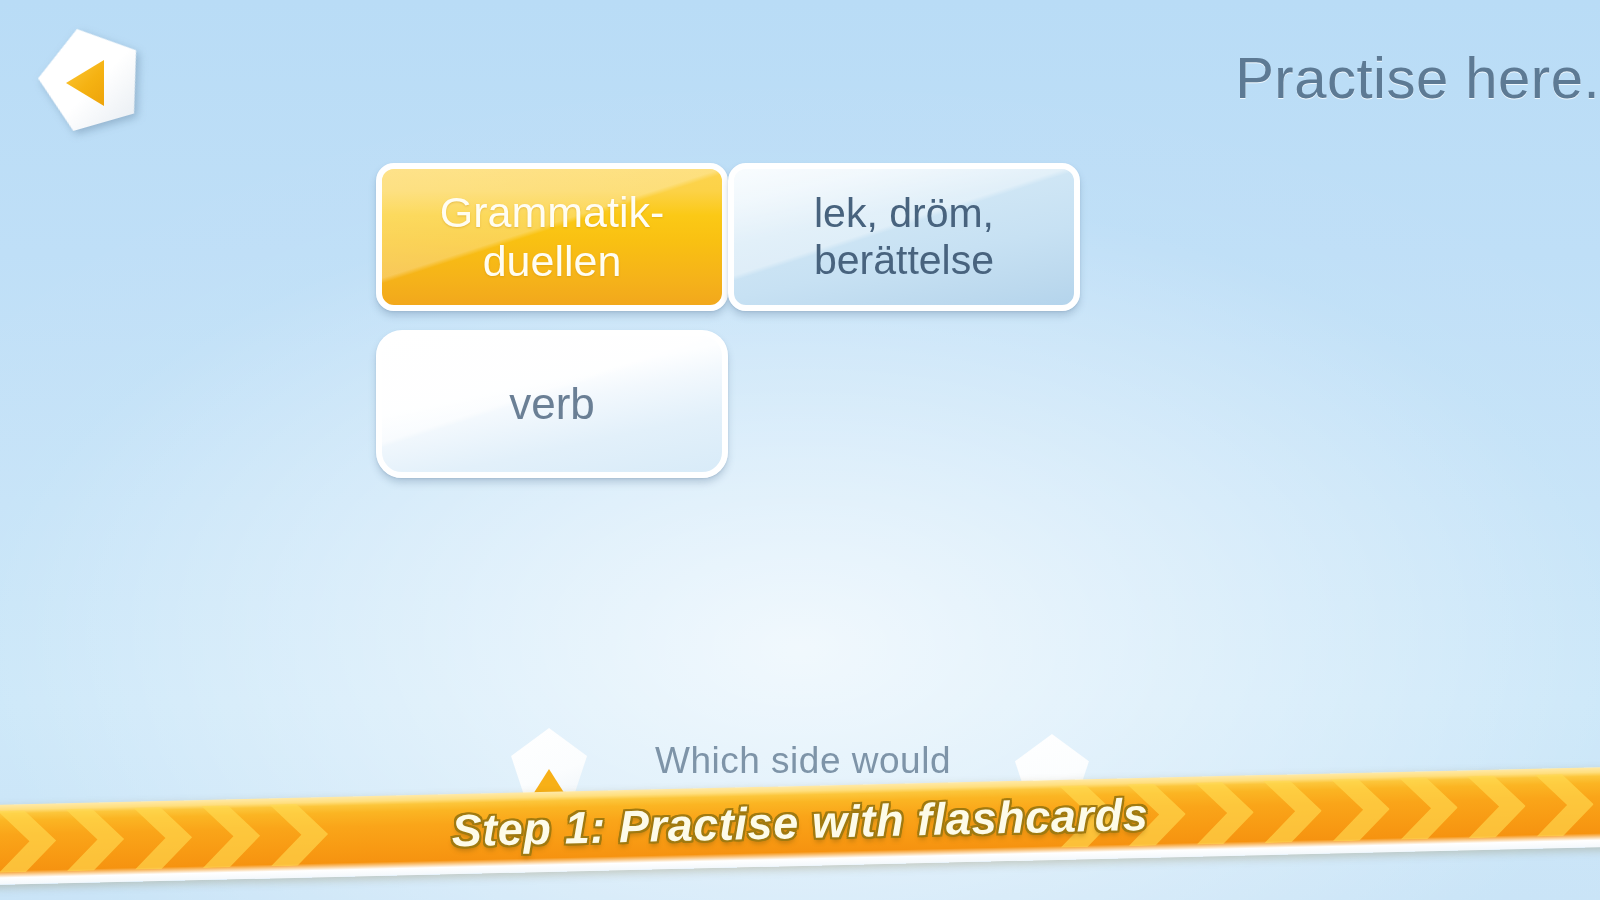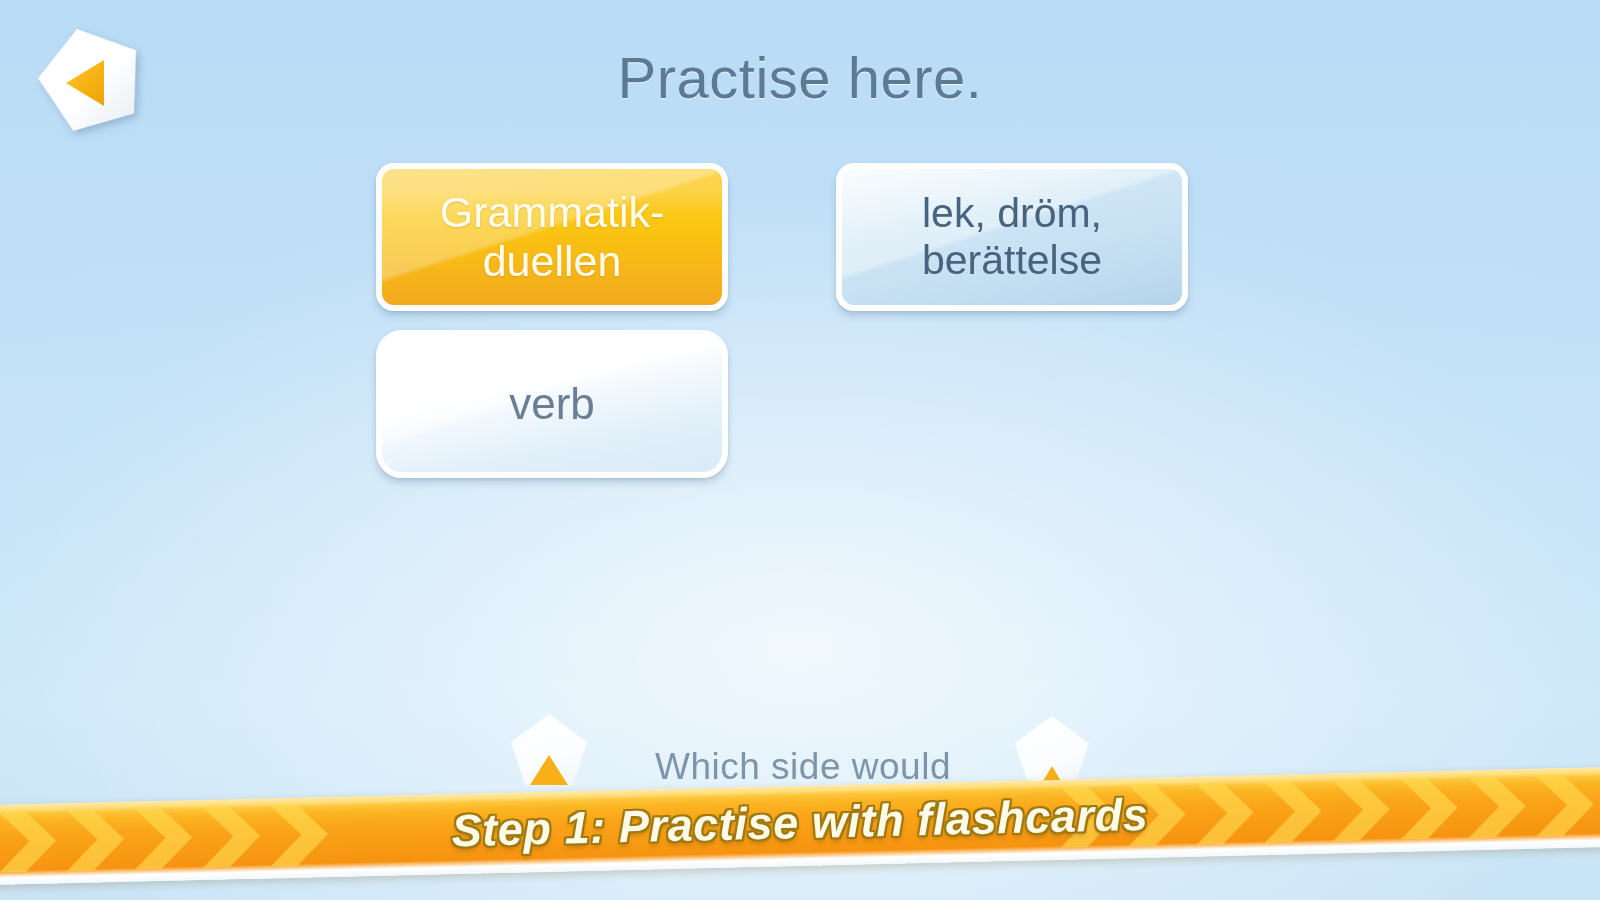--- a/index.html
+++ b/index.html
@@ -54,38 +54,37 @@
     background: linear-gradient(135deg, #fcc83a 0%, #f5b212 55%, #eda30a 100%);
     clip-path: polygon(0% 50%, 100% 0%, 100% 100%);
   }
 
   
   #page-title {
     position: absolute;
     top: 44px;
     left: 0;
     width: 1600px;
-    text-align: center;
+    text-align: right;
     font-size: 58px;
     letter-spacing: 0.5px;
     color: #5d7a94;
     font-weight: 400;
     text-shadow: 0 1px 0 rgba(255,255,255,0.75);
   }
 
   
   #card-grid {
     position: absolute;
     left: 376px;
     top: 163px;
     width: 814px;
   }
   .card-row {
     display: flex;
-    gap: 108px;
     margin-bottom: 19px;
     align-items: center;
   }
   .card {
     position: relative;
     width: 352px;
     height: 148px;
     border-radius: 18px;
     display: flex;
     align-items: center;
@@ -151,21 +150,21 @@
   }
 
   
   #question-row {
     position: absolute;
     left: 0;
     top: 718px;
     width: 1600px;
     height: 70px;
     display: flex;
-    align-items: flex-end;
+    align-items: flex-start;
     justify-content: center;
     gap: 4px;
   }
   .pent-btn {
     position: relative;
     cursor: pointer;
   }
   .pent-btn .pshape {
     width: 100%;
     height: 100%;

